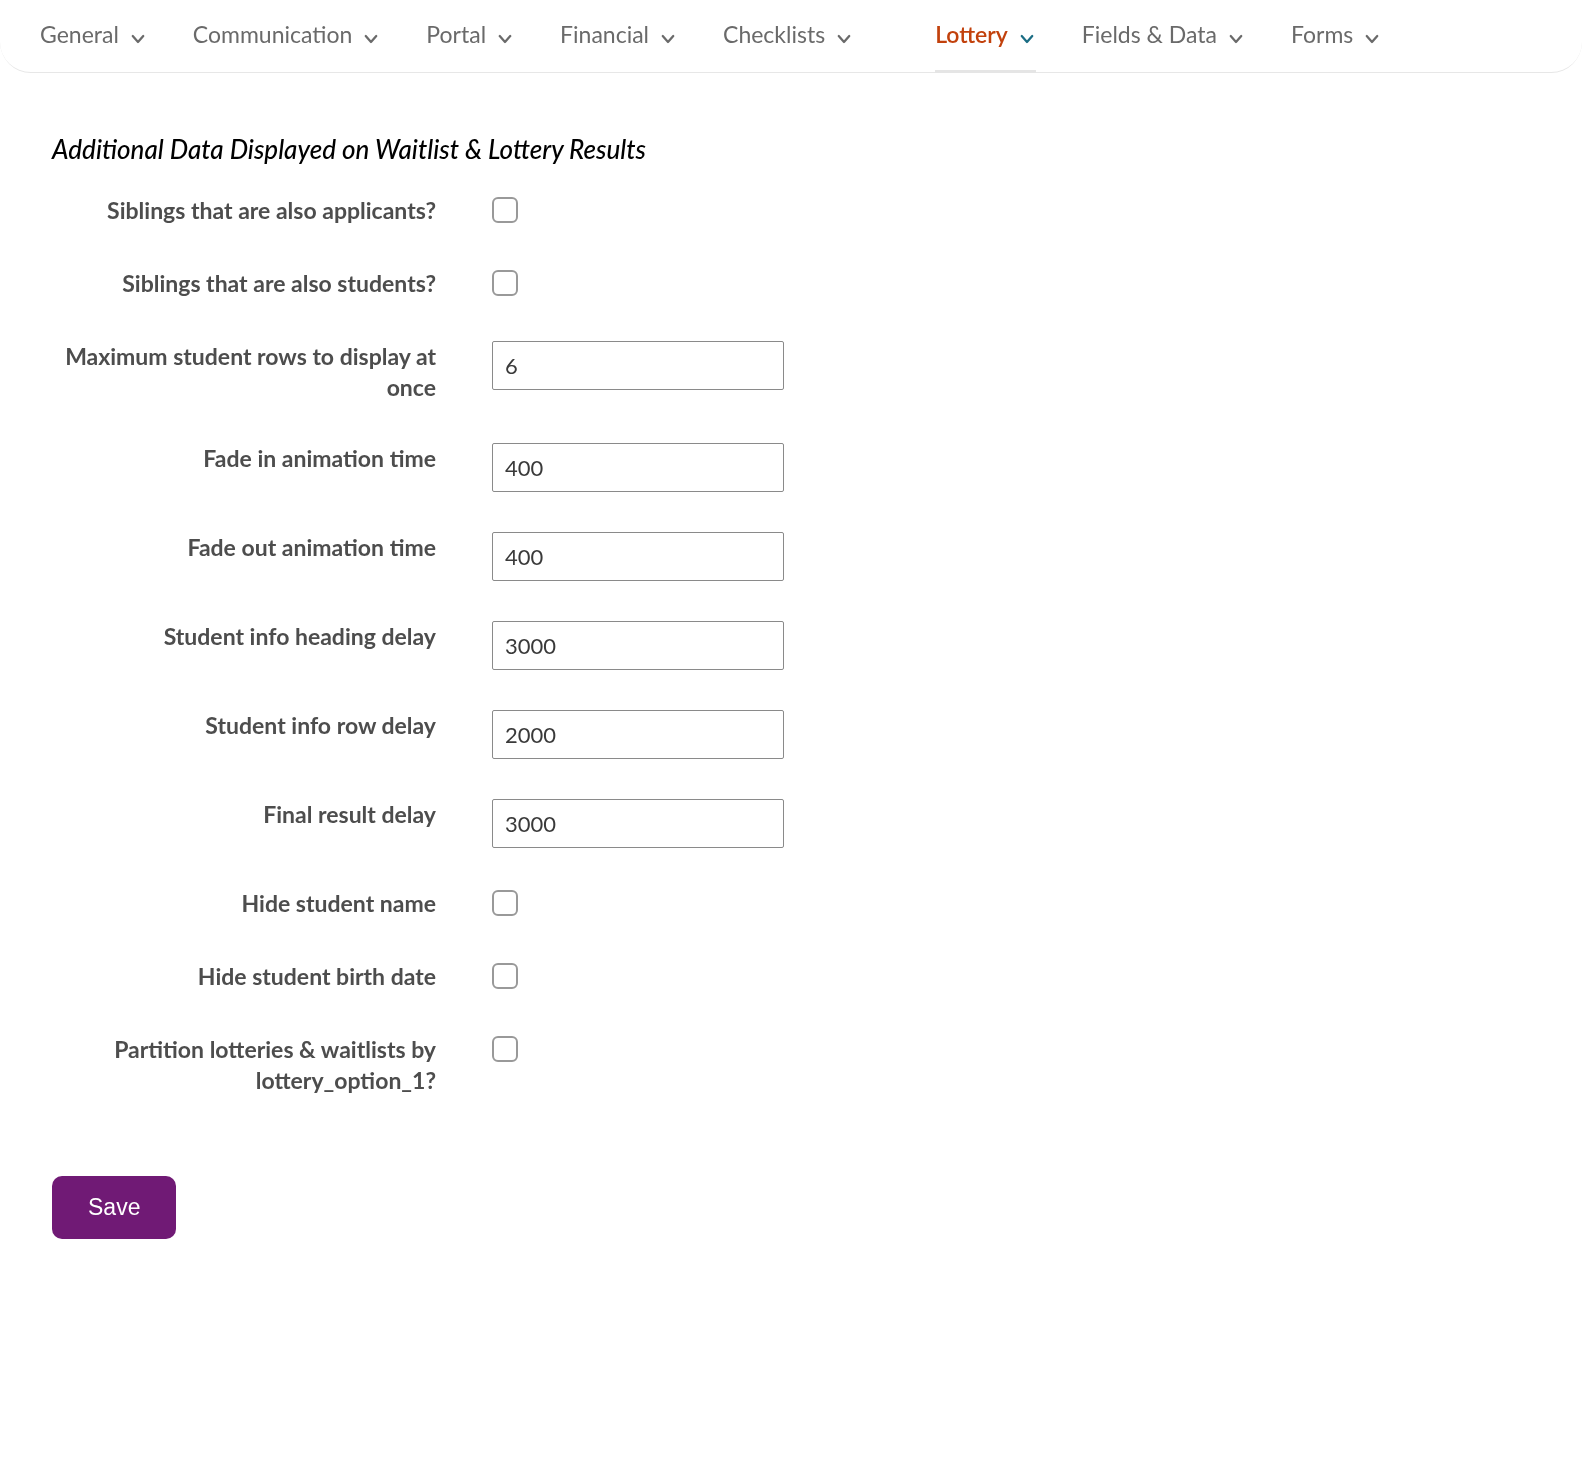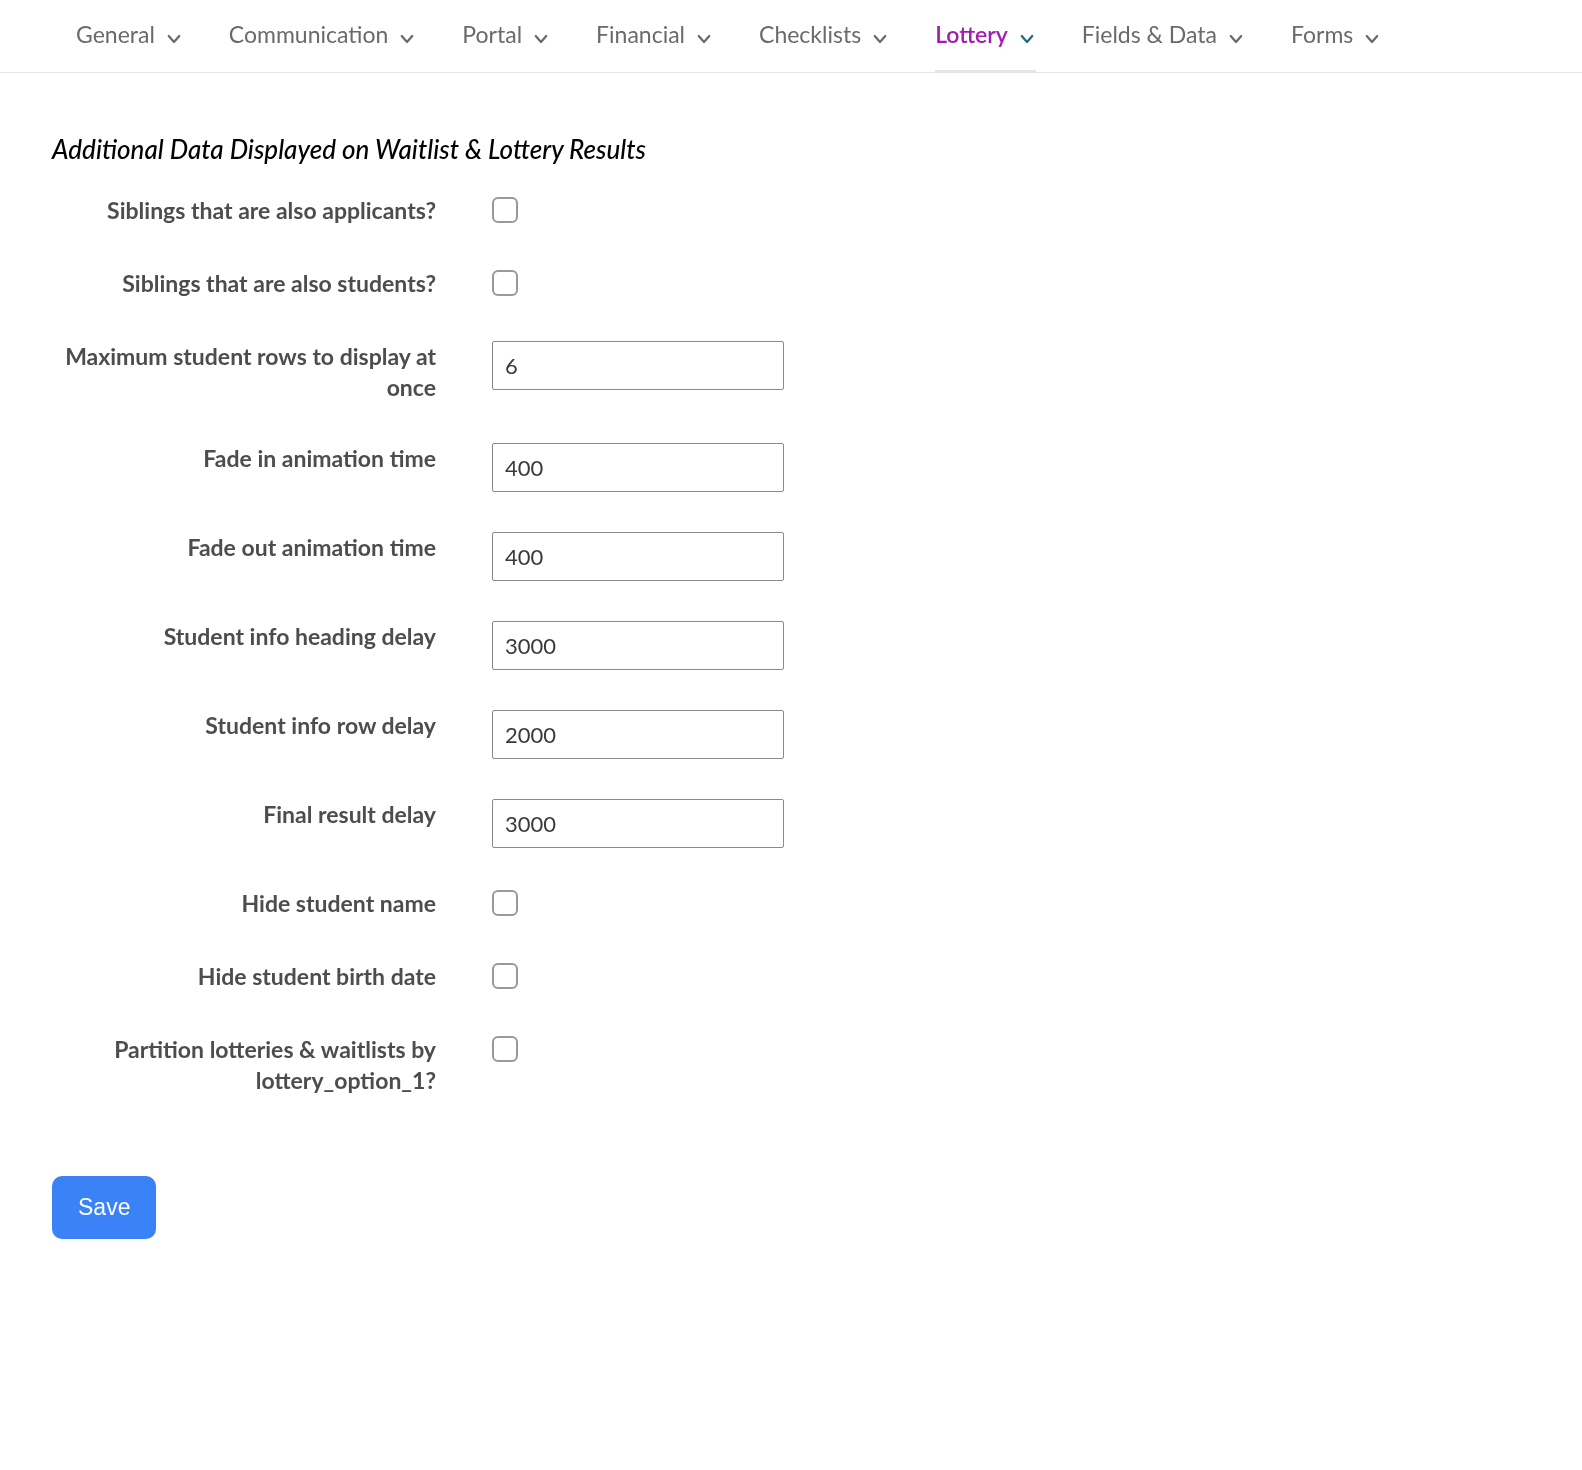--- a/index.html
+++ b/index.html
@@ -6,35 +6,37 @@
   body {
     font-family: "Lato", "Segoe UI", "Helvetica Neue", Arial, sans-serif;
     font-size: 22px;
     color: #4a4a4a;
     background: #ffffff;
   }
   .tabs {
     display: flex;
     align-items: center;
     gap: 46px;
-    padding: 20px 52px 24px 76px;
+    padding: 20px 52px 24px 40px;
     border-bottom: 1px solid #e7e7e7;
+    border-radius: 31px;
   }
   .tab {
     display: inline-flex;
     align-items: center;
     gap: 10px;
     color: #6a6a6a;
     font-size: 23px;
     cursor: pointer;
     position: relative;
   }
   .tab.active {
-    color: #a21caf;
+    color: #c2410c;
     font-weight: 600;
+    margin-left: 36px;
   }
   .tab.active::after {
     content: "";
     position: absolute;
     left: 0;
     right: 0;
     bottom: -25px;
     height: 3px;
     background: #e5e5e5;
   }
@@ -88,25 +90,25 @@
     width: 292px;
     height: 49px;
     border: 1px solid #8a8a8a;
     border-radius: 2px;
     padding: 6px 12px;
     font-size: 22px;
     color: #3a3a3a;
     font-family: inherit;
   }
   .save-btn {
-    background: #3b82f6;
+    background: #701a75;
     color: #fff;
     border: none;
     border-radius: 10px;
-    padding: 18px 26px;
+    padding: 18px 36px;
     font-size: 23px;
     cursor: pointer;
     margin-top: 40px;
   }
 </style>
 </head>
 <body>
 
 <div class="tabs">
   <div class="tab">

